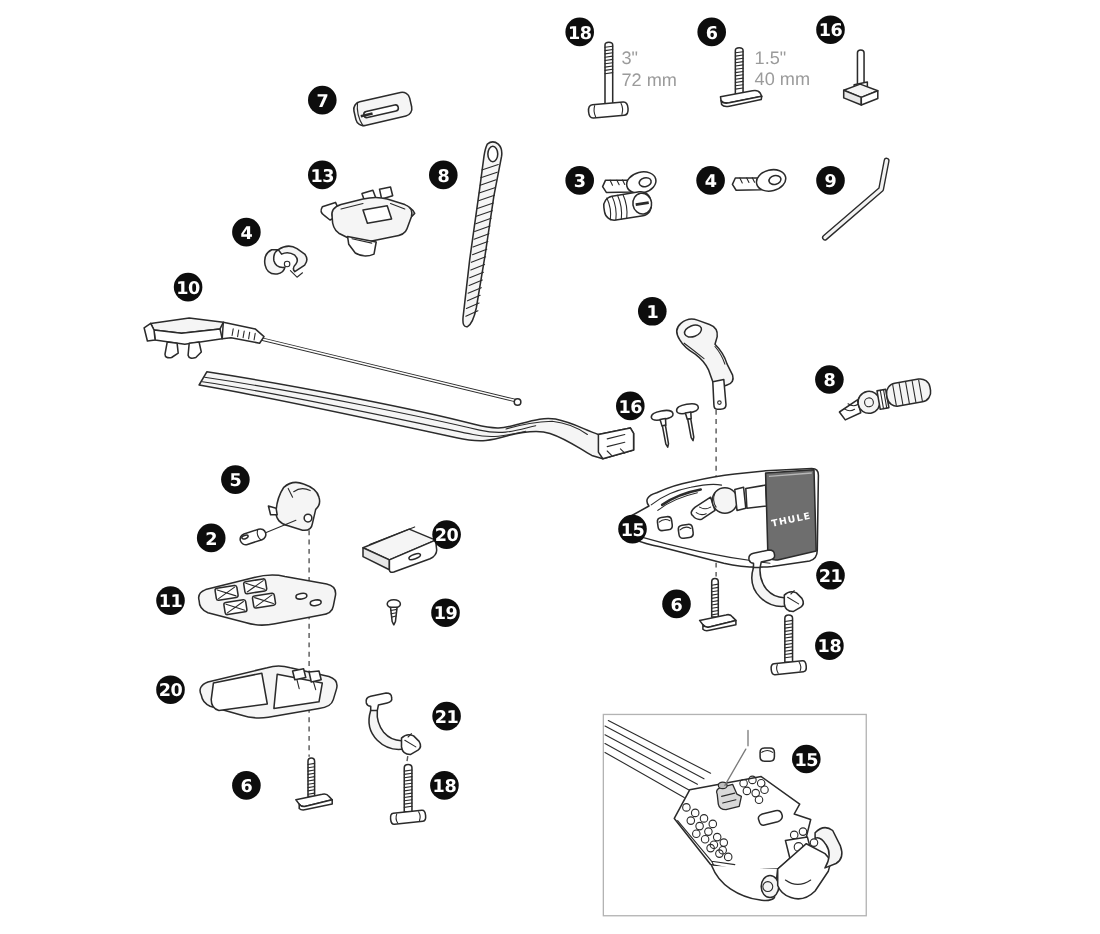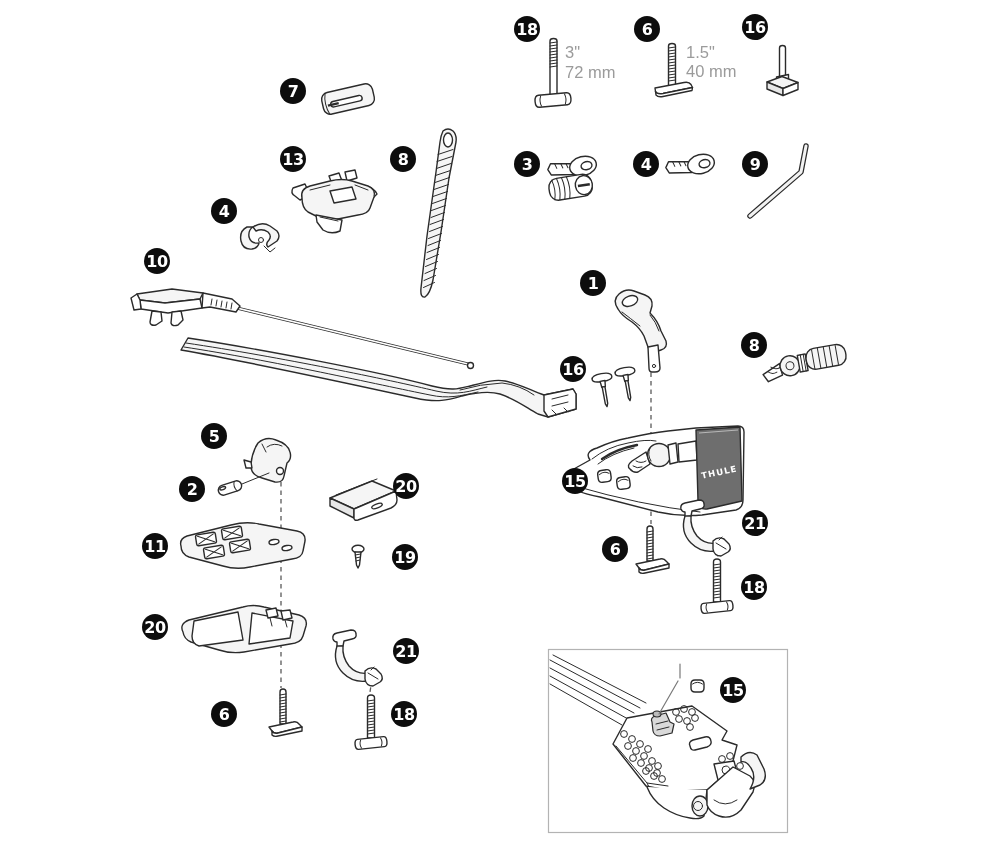--- a/index.html
+++ b/index.html
@@ -347,21 +347,21 @@
 <div class="badge" style="left:514px;top:16px">18</div>
 <div class="badge" style="left:634px;top:16px">6</div>
 <div class="badge" style="left:742px;top:14px">16</div>
 <div class="badge" style="left:280px;top:78px">7</div>
 <div class="badge" style="left:280px;top:146px">13</div>
 <div class="badge" style="left:390px;top:146px">8</div>
 <div class="badge" style="left:514px;top:151px">3</div>
 <div class="badge" style="left:633px;top:151px">4</div>
 <div class="badge" style="left:742px;top:151px">9</div>
 <div class="badge" style="left:211px;top:198px">4</div>
-<div class="badge" style="left:144px;top:248px">10</div>
+<div class="badge" style="left:158px;top:248px">10</div>
 <div class="badge" style="left:580px;top:270px">1</div>
 <div class="badge" style="left:741px;top:332px">8</div>
 <div class="badge" style="left:560px;top:356px">16</div>
 <div class="badge" style="left:201px;top:423px">5</div>
 <div class="badge" style="left:179px;top:476px">2</div>
 <div class="badge" style="left:393px;top:473px">20</div>
 <div class="badge" style="left:142px;top:533px">11</div>
 <div class="badge" style="left:392px;top:544px">19</div>
 <div class="badge" style="left:142px;top:614px">20</div>
 <div class="badge" style="left:393px;top:638px">21</div>

